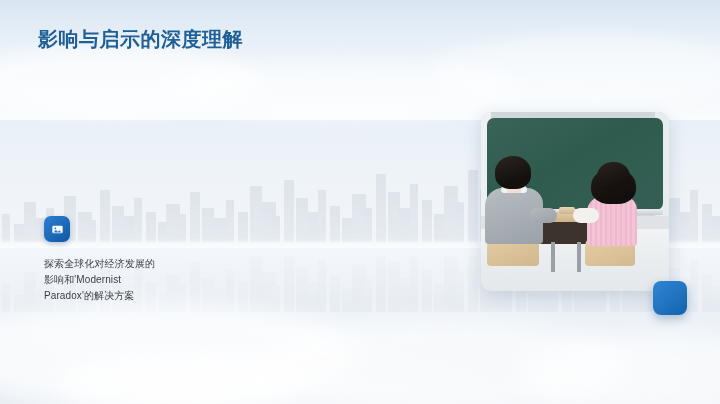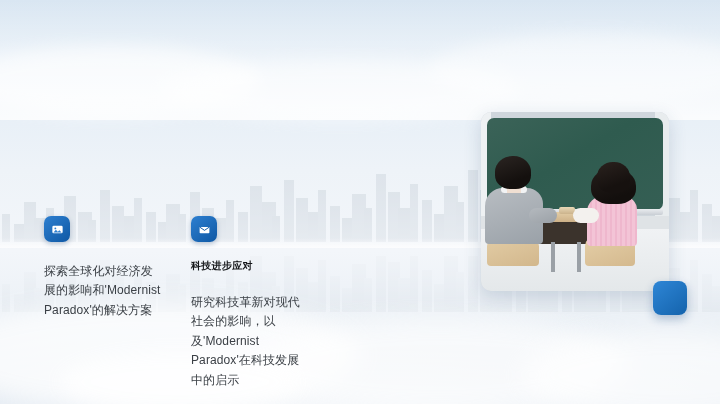--- a/index.html
+++ b/index.html
@@ -58,21 +58,21 @@
     width:26px;height:26px;border-radius:7px;
     display:flex;align-items:center;justify-content:center;
     box-shadow:0 2px 5px rgba(20,60,110,.28);
   }
   .icon-tile svg{display:block;}
   .col-title{
     margin-top:17px;font-size:10px;font-weight:bold;color:#15171a;letter-spacing:.3px;
     white-space:nowrap;
   }
   .col-body{
-    margin-top:20px;font-size:12px;line-height:1.62;color:#3b4046;width:118px;
+    margin-top:14px;font-size:10px;line-height:1.62;color:#3b4046;width:118px;
     letter-spacing:.1px;
   }
 
   
   .photo-wrap{
     position:absolute;left:481px;top:112px;width:188px;height:179px;
     border-radius:10px;overflow:hidden;
     box-shadow:0 6px 18px rgba(40,70,110,.18);
     background:#cfd6dc;
   }
@@ -263,46 +263,37 @@
       <div class="b" style="left: 702px; width: 10px; height: 38px;"></div>
       <div class="b" style="left: 712px; width: 12px; height: 26px;"></div>
     </div>
   <div class="waterline"></div>
 
   <div class="cloud c4"></div>
   <div class="cloud c5"></div>
   <div class="cloud c6"></div>
   <div class="cloud c7"></div>
 
+  <div class="deck-title">影响与启示的深度理解</div>
 
 
   <div class="cols">
 
     <div class="col">
       <div class="icon-tile" style="background:linear-gradient(140deg,#2d7fd0 0%,#0f58a4 100%);">
         <svg width="13" height="13" viewBox="0 0 24 24" aria-hidden="true">
           <rect x="2.5" y="5" width="19" height="14" rx="2.5" fill="#ffffff"></rect>
           <circle cx="8" cy="10" r="1.7" fill="#2d7fd0"></circle>
           <path d="M4.5 17.5l4.5-5 3.5 3.5 3-2.5 4 4z" fill="#2d7fd0"></path>
         </svg>
       </div>
       <div class="col-body">探索全球化对经济发展的影响和'Modernist Paradox'的解决方案</div>
     </div>
 
 
-    <div class="col">
-      <div class="icon-tile" style="background:linear-gradient(140deg,#2d7fd0 0%,#0f58a4 100%);">
-        <svg width="13" height="13" viewBox="0 0 24 24" aria-hidden="true">
-          <path d="M3 7.5h18v10a1.5 1.5 0 0 1-1.5 1.5h-15A1.5 1.5 0 0 1 3 17.5z" fill="#ffffff"></path>
-          <path d="M3.2 7.6L12 13.6l8.8-6" fill="none" stroke="#0f58a4" stroke-width="1.8" stroke-linejoin="round"></path>
-        </svg>
-      </div>
-      <div class="col-title">科技进步应对</div>
-      <div class="col-body">研究科技革新对现代社会的影响，以及'Modernist Paradox'在科技发展中的启示</div>
-    </div>
 
   </div>
 
   <div class="photo-wrap">
     <div class="ph-wallL"></div>
     <div class="ph-wallR"></div>
     <div class="ph-board"></div>
     <div class="ph-deskrow"></div>
     <div class="ph-floor"></div>
 

